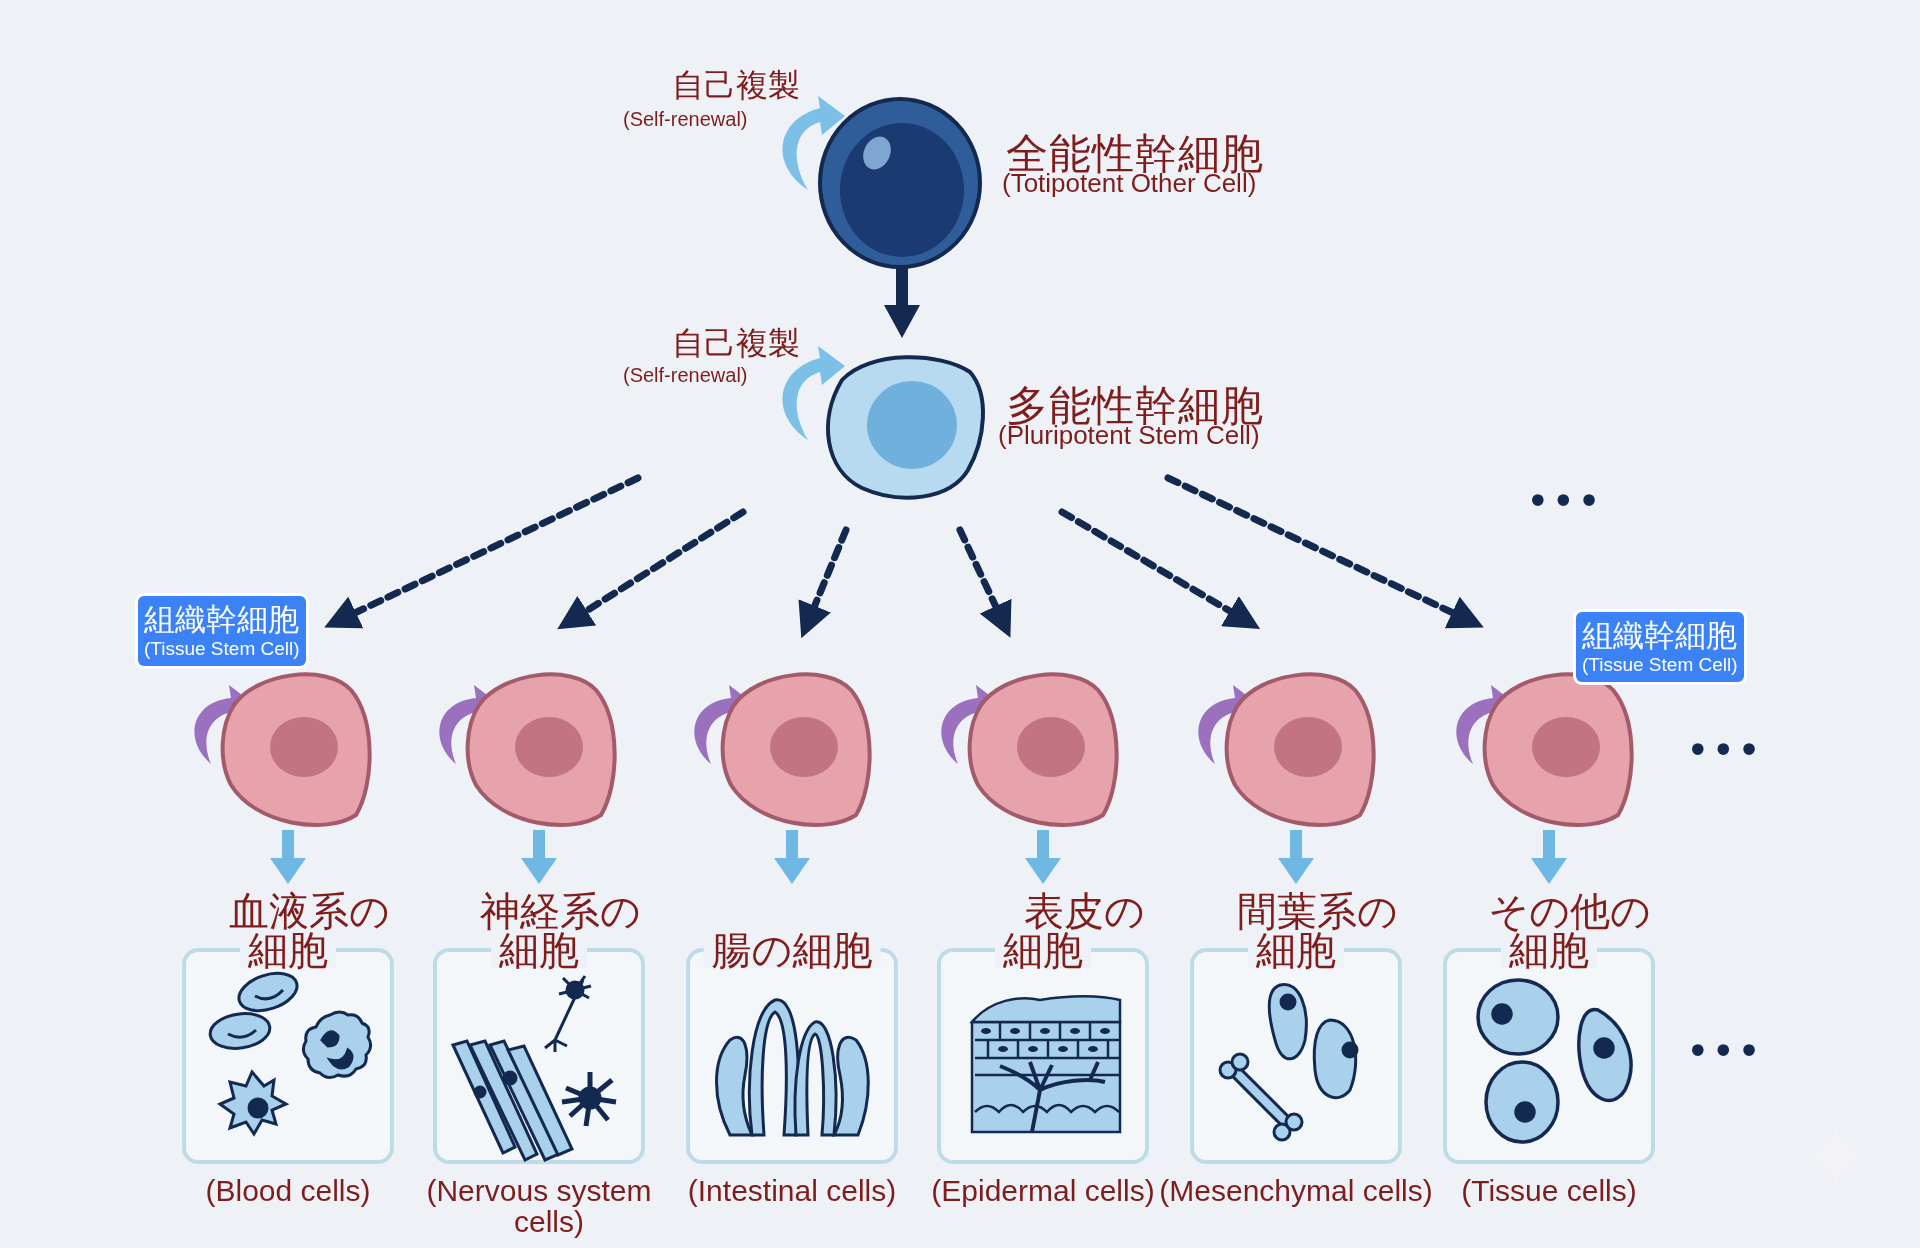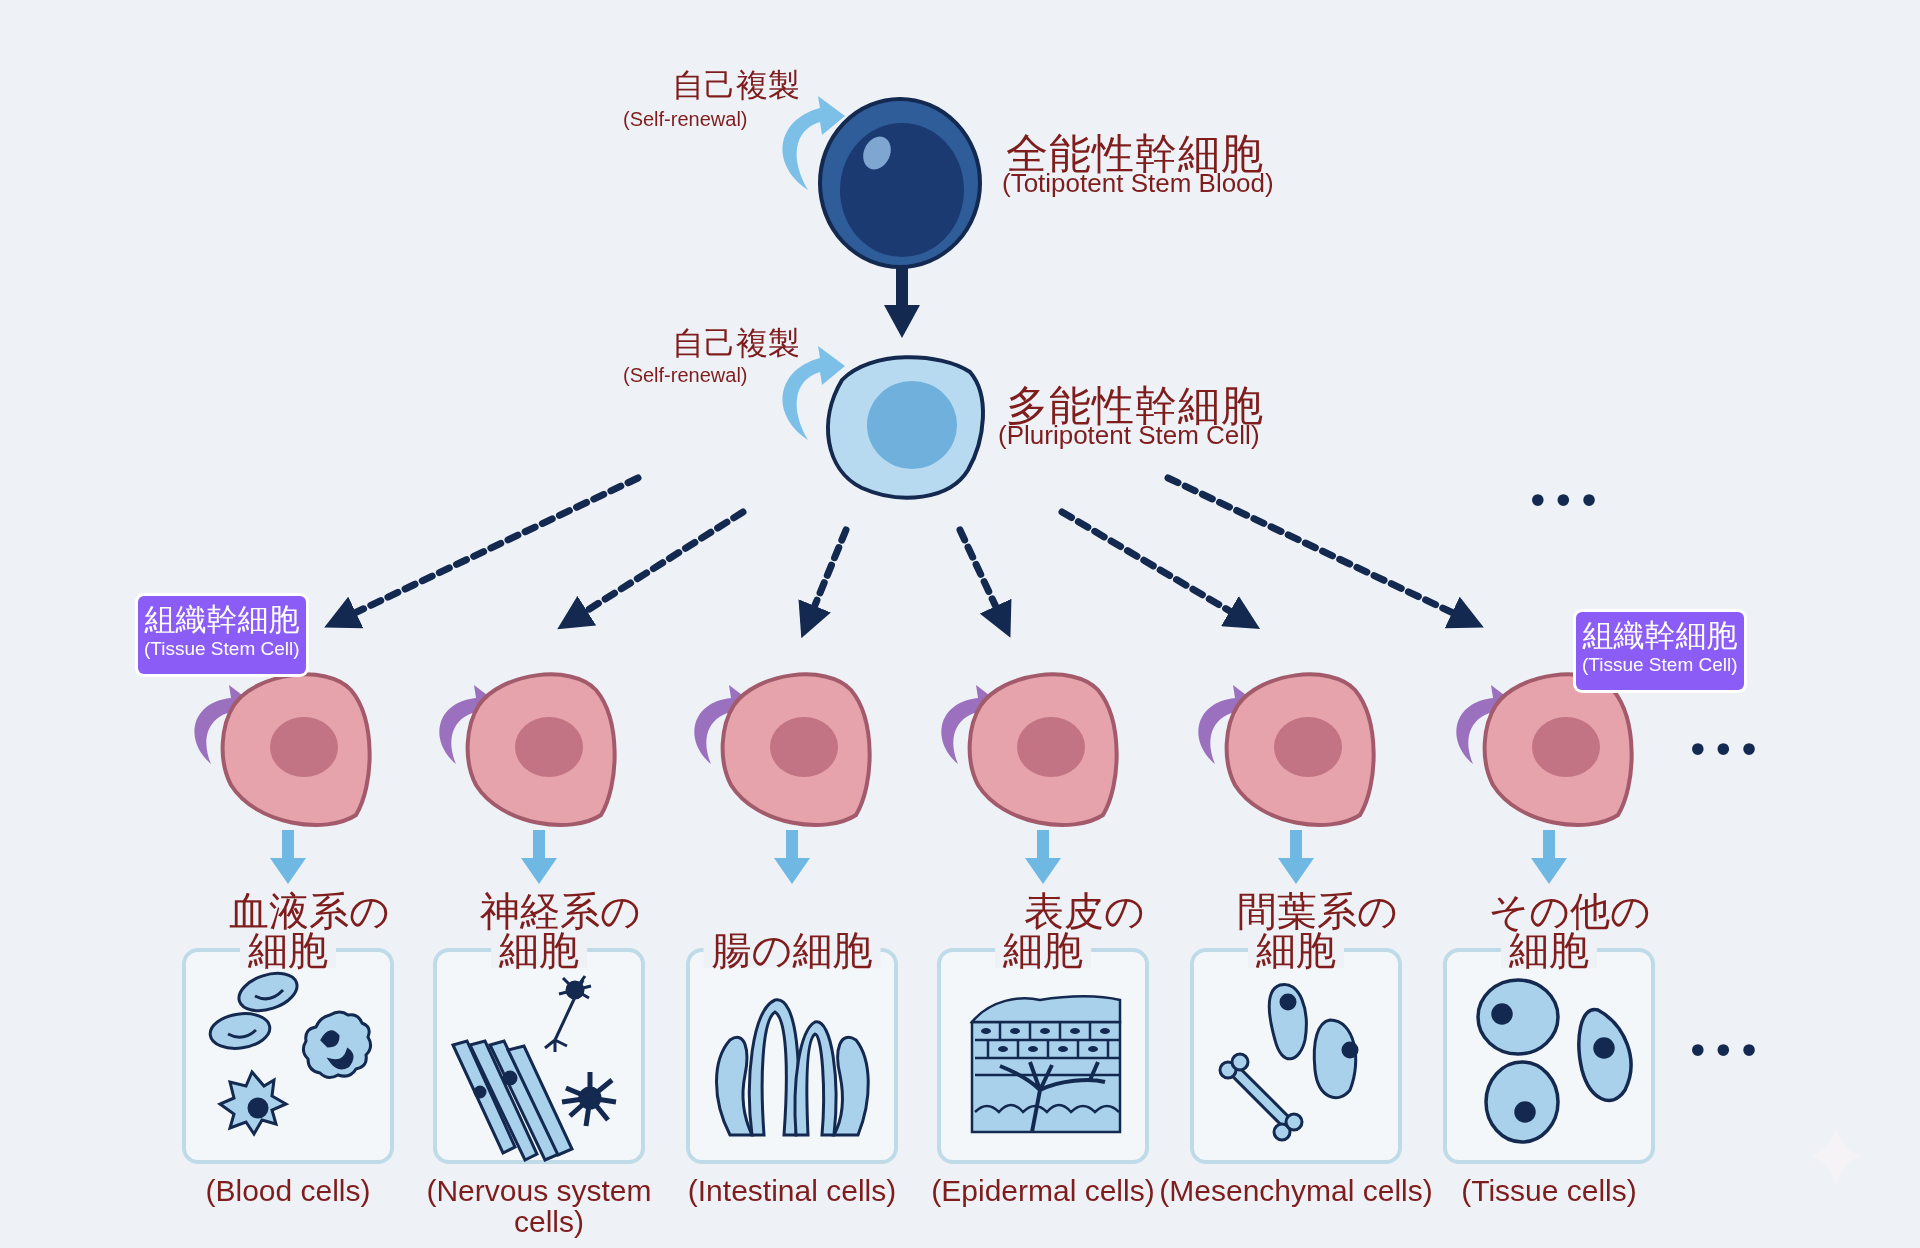--- a/index.html
+++ b/index.html
@@ -9,22 +9,22 @@
     font-family: "DejaVu Sans", sans-serif;
     position: relative;
   }
   #diagram { position: absolute; left: 0; top: 0; }
   .txt { position: absolute; color: #7f1d1d; white-space: nowrap; }
   .jp-title { font-size: 42px; font-weight: normal; letter-spacing: 1px; }
   .en-sub { font-size: 26px; font-family: "Liberation Sans", sans-serif; }
   .self-jp { font-size: 32px; }
   .self-en { font-size: 20px; font-family: "Liberation Sans", sans-serif; }
   .tissue-badge {
-    position: absolute; background: #8b5cf6; color: #fff;
-    border-radius: 6px; text-align: right; padding: 4px 6px 14px;
+    position: absolute; background: #3b82f6; color: #fff;
+    border-radius: 6px; text-align: left; padding: 4px 6px 6px;
     box-shadow: 0 0 0 3px #fff;
   }
   .tissue-badge .jp { font-size: 31px; line-height: 38px; display: block; }
   .tissue-badge .en { font-size: 19px; line-height: 22px; display: block; font-family: "Liberation Sans", sans-serif; }
   .cat-jp { font-size: 40px; text-align: right; line-height: 36px; background: #eef2f7; padding: 0 8px; }
   .cat-en { font-size: 30px; text-align: center; font-family: "Liberation Sans", sans-serif; line-height: 31px; }
   .dots { position: absolute; font-size: 40px; color: #14294f; letter-spacing: 2px; }
 </style>
 </head>
 <body>
@@ -205,21 +205,21 @@
     <path d="M1598,1010 C1625,1025 1640,1060 1625,1090 C1612,1110 1590,1100 1582,1070 C1575,1040 1580,1005 1598,1010 Z"></path>
     <circle cx="1604" cy="1048" r="9" fill="#14294f"></circle>
   </g>
 
   <path d="M1836,1128 q6,22 26,28 q-20,6 -26,28 q-6,-22 -26,-28 q20,-6 26,-28 z" fill="#f6f3f6" opacity="0.9"></path>
 </svg>
 
 <div class="txt self-jp" style="left:672px;top:64px;">自己複製</div>
 <div class="txt self-en" style="left:623px;top:108px;">(Self-renewal)</div>
 <div class="txt jp-title" style="left:1006px;top:126px;">全能性幹細胞</div>
-<div class="txt en-sub" style="left:1002px;top:168px;">(Totipotent Stem Blood)</div>
+<div class="txt en-sub" style="left:1002px;top:168px;">(Totipotent Other Cell)</div>
 
 <div class="txt self-jp" style="left:672px;top:322px;">自己複製</div>
 <div class="txt self-en" style="left:623px;top:364px;">(Self-renewal)</div>
 <div class="txt jp-title" style="left:1006px;top:378px;">多能性幹細胞</div>
 <div class="txt en-sub" style="left:998px;top:420px;">(Pluripotent Stem Cell)</div>
 
 <div class="tissue-badge" style="left:138px;top:596px;">
   <span class="jp">組織幹細胞</span>
   <span class="en">(Tissue Stem Cell)</span>
 </div>

